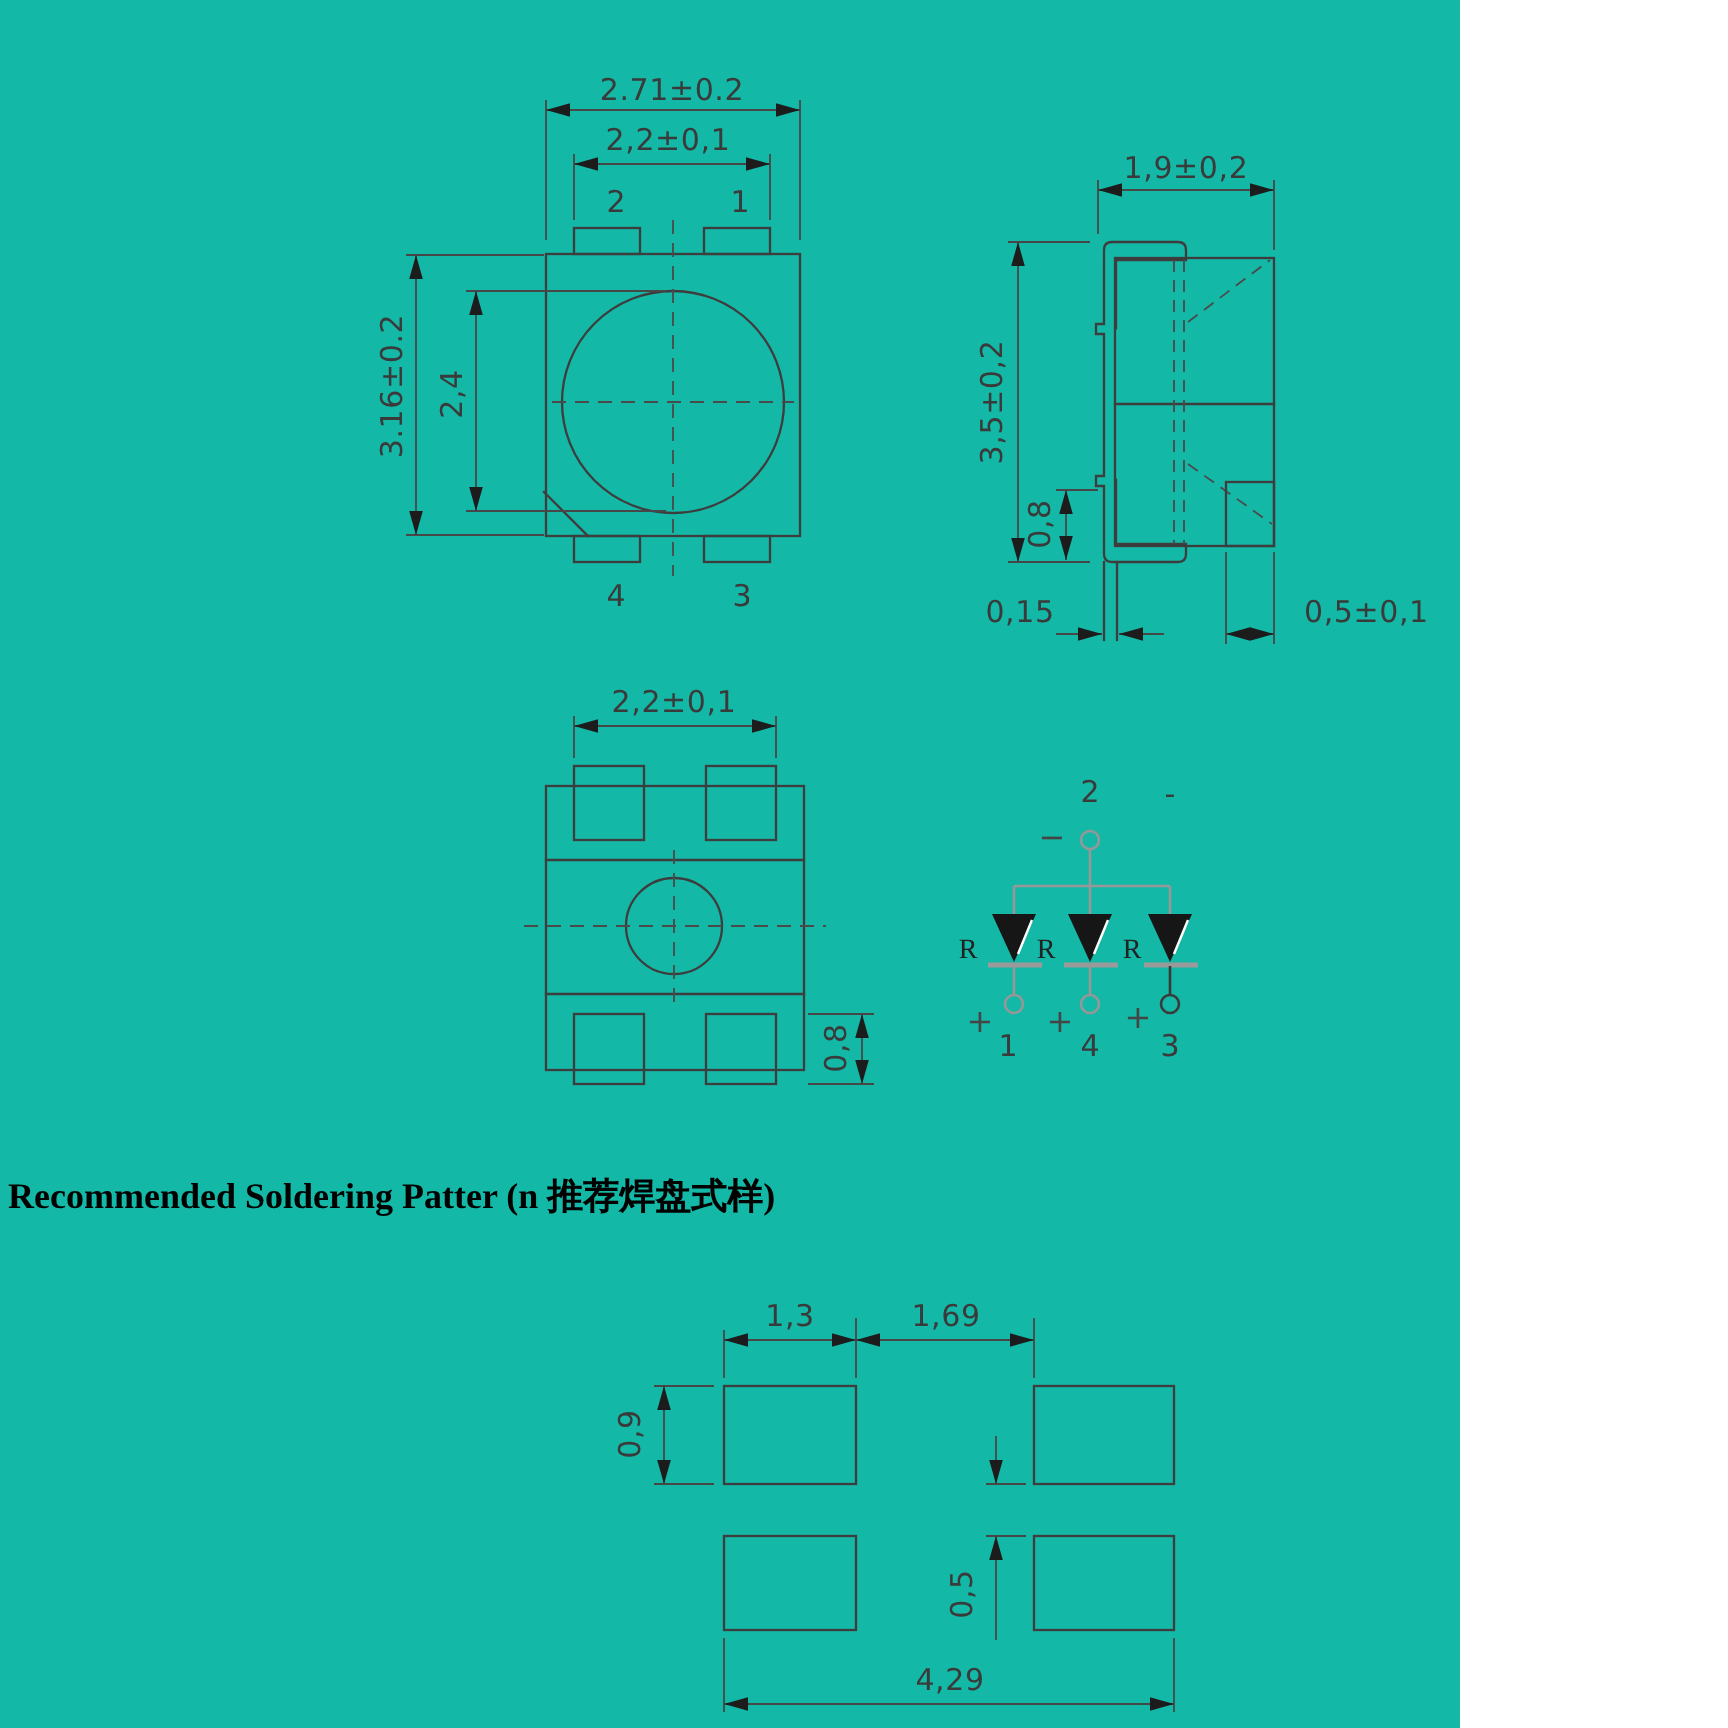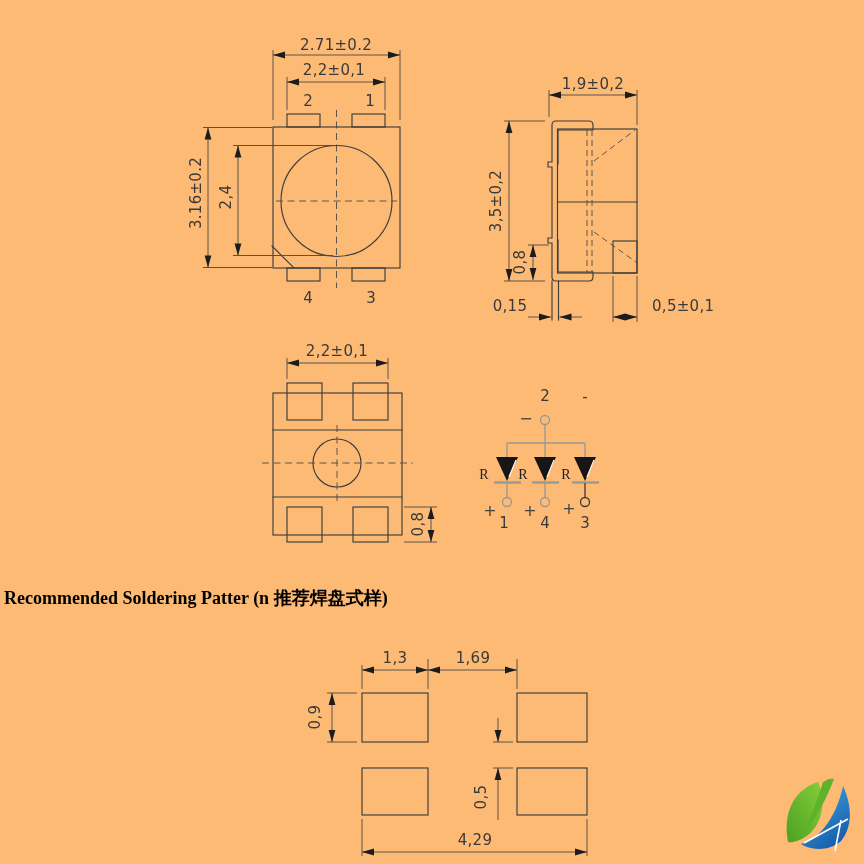--- a/index.html
+++ b/index.html
@@ -1,16 +1,16 @@
 <!DOCTYPE html>
 <html><head>
 <meta charset="utf-8">
 <style>
   html,body{margin:0;padding:0;background:#fff;}
-  .canvas{width:864px;height:864px;position:relative;background:#fdba74;overflow:hidden;text-decoration:underline;}
+  .canvas{width:730px;height:864px;position:relative;background:#14b8a6;overflow:hidden;text-decoration:underline;}
   svg{display:block;}
   .ln{stroke:#3d3d3d;stroke-width:1.15;fill:none;stroke-linecap:square;}
   .thin{stroke:#474747;stroke-width:0.9;fill:none;}
   .dash{stroke:#4a4a4a;stroke-width:0.9;fill:none;stroke-dasharray:7 4.5;}
   .hid{stroke:#4a4a4a;stroke-width:0.9;fill:none;stroke-dasharray:6 4;}
   .wire{stroke:#979797;stroke-width:1.3;fill:none;}
   .wired{stroke:#3a3a3a;stroke-width:1.3;fill:none;}
   .dim-text{font-family:"DejaVu Sans",sans-serif;font-size:15px;fill:#3a3a3a;letter-spacing:.3px;}
   .pin-text{font-family:"DejaVu Sans",sans-serif;font-size:15px;fill:#3a3a3a;}
   .plus-text{font-family:"DejaVu Sans",sans-serif;font-size:16px;fill:#454545;}

